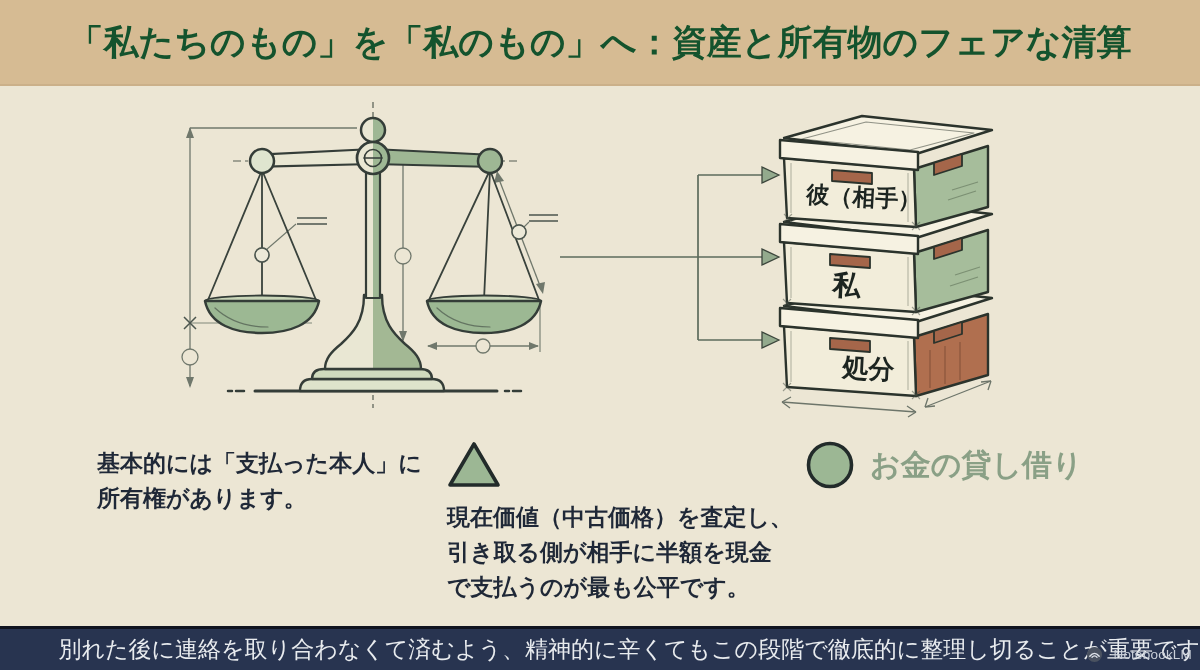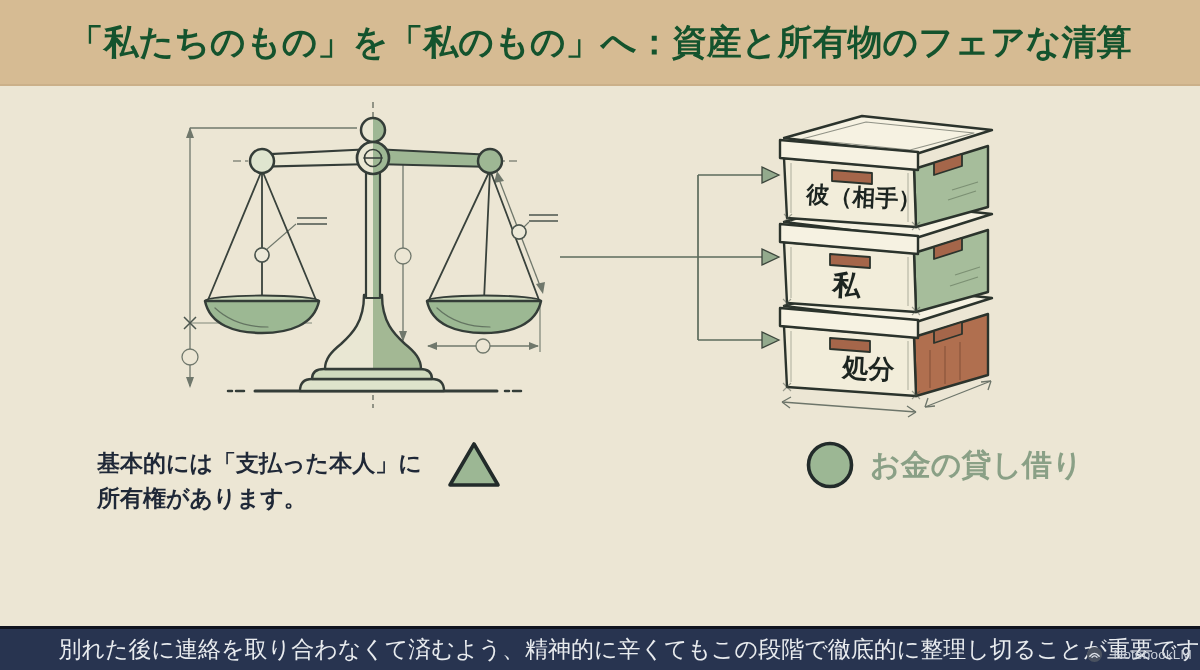--- a/index.html
+++ b/index.html
@@ -215,20 +215,23 @@
       <div class="col-body">基本的には「支払った本人」に
 所有権があります。</div>
     </div>
 
     <div class="col col2">
       <div class="col-head">
         <svg width="54" height="54" viewBox="0 0 54 54">
           <polygon points="27,6 51,47 3,47" fill="#9cb794" stroke="#222b2a" stroke-width="3.6" stroke-linejoin="round"></polygon>
         </svg>
       </div>
+      <div class="col-body">現在価値（中古価格）を査定し、
+引き取る側が相手に半額を現金
+で支払うのが最も公平です。</div>
     </div>
 
     <div class="col col3">
       <div class="col-head">
         <svg width="54" height="54" viewBox="0 0 54 54">
           <circle cx="27" cy="27" r="21.5" fill="#9cb794" stroke="#222b2a" stroke-width="3.6"></circle>
         </svg>
         <div class="col-heading">お金の貸し借り</div>
       </div>
     </div>

